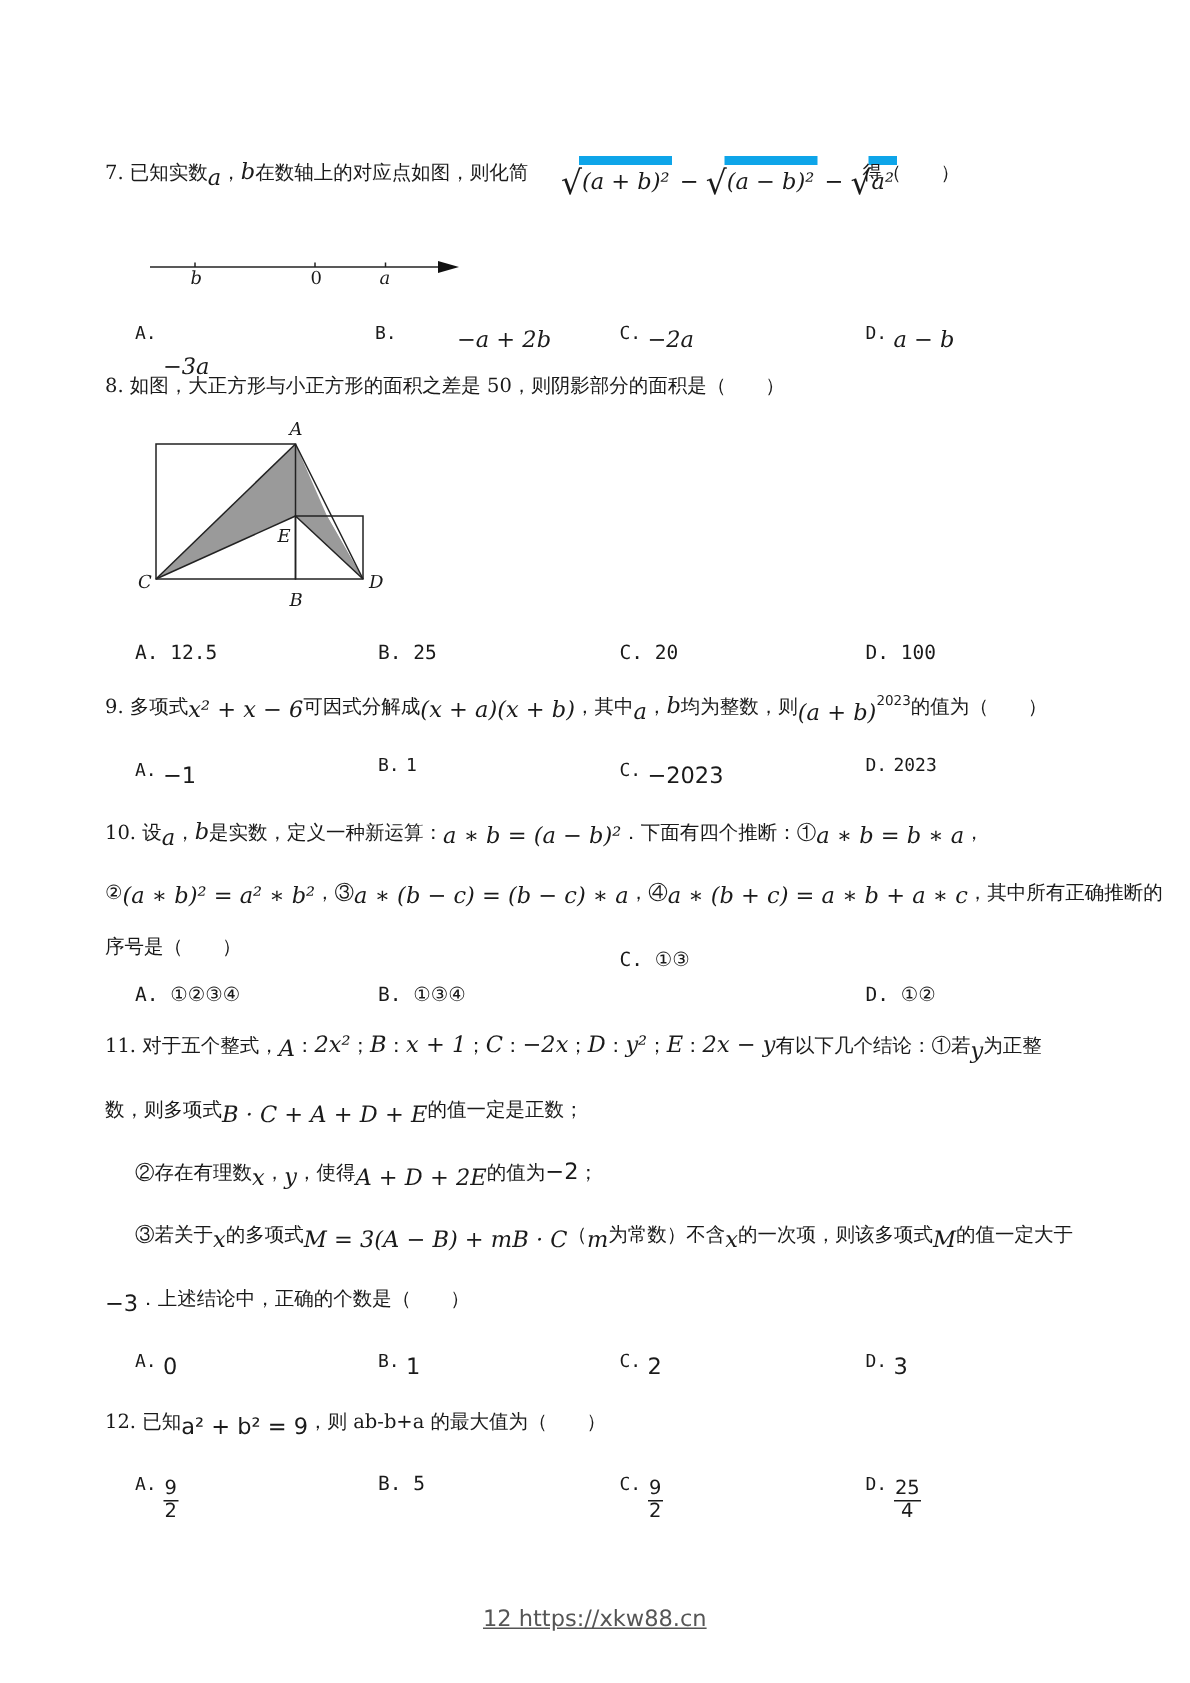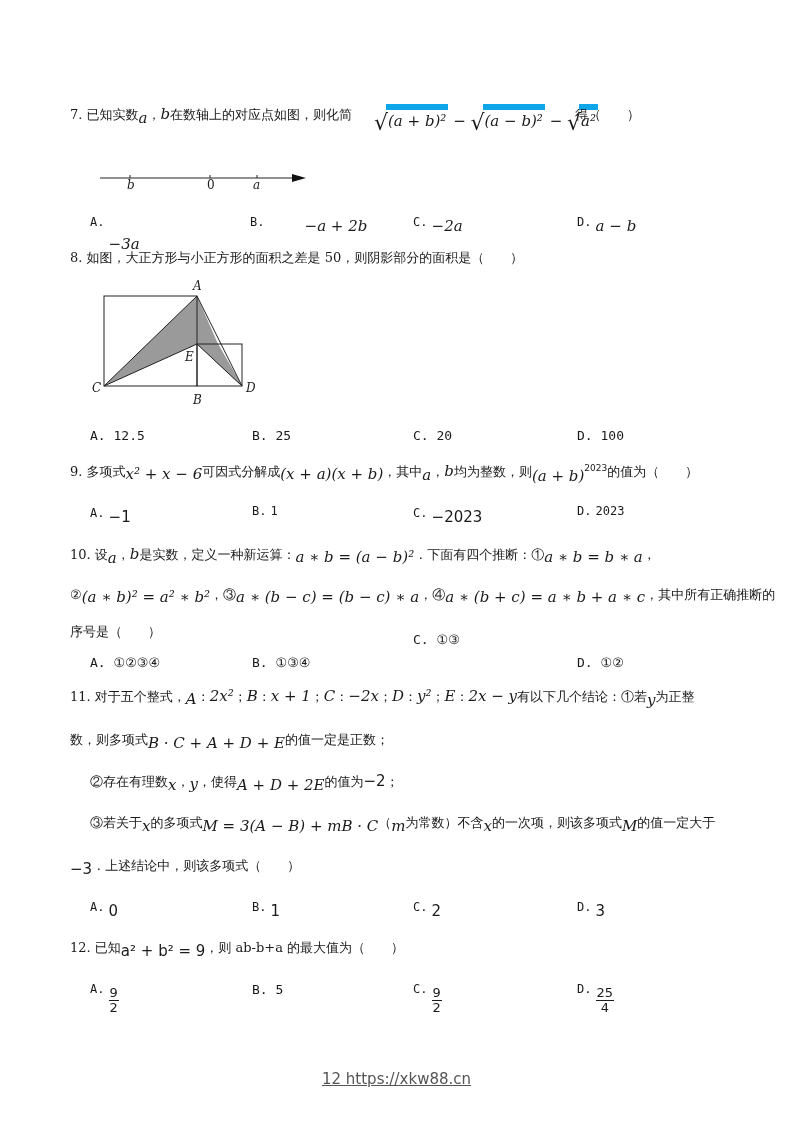--- a/index.html
+++ b/index.html
@@ -110,21 +110,21 @@
 <div class="abs q" style="left:70px; top:731px;">
   <span class="cn">数，则多项式</span><span class="m" style="position:relative;top:4px;">B · C + A + D + E</span><span class="cn">的值一定是正数；</span>
 </div>
 <div class="abs q" style="left:90px; top:773px;">
   <span class="cn">②存在有理数</span><span class="m" style="position:relative;top:4px;">x</span><span class="cn">，</span><span class="m" style="position:relative;top:3px;">y</span><span class="cn">，使得</span><span class="m" style="position:relative;top:4px;">A + D + 2E</span><span class="cn">的值为</span><span class="mu">−2</span><span class="cn">；</span>
 </div>
 <div class="abs q" style="left:90px; top:814px;">
   <span class="cn">③若关于</span><span class="m" style="position:relative;top:4px;">x</span><span class="cn">的多项式</span><span class="m" style="position:relative;top:4px;">M = 3(A − B) + mB · C</span><span class="cn">（</span><span class="m" style="position:relative;top:4px;">m</span><span class="cn">为常数）不含</span><span class="m" style="position:relative;top:4px;">x</span><span class="cn">的一次项，则该多项式</span><span class="m" style="position:relative;top:4px;">M</span><span class="cn">的值一定大于</span>
 </div>
 <div class="abs q" style="left:70px; top:857px;">
-  <span class="mu" style="position:relative;top:4px;">−3</span><span class="cn">．上述结论中，则该多项式（　　）</span>
+  <span class="mu" style="position:relative;top:4px;">−3</span><span class="cn">．上述结论中，正确的个数是（　　）</span>
 </div>
 <div class="abs opt" style="left:90px; top:897px;"><span class="lbl">A.</span> <span class="mu" style="position:relative;top:5px;">0</span></div>
 <div class="abs opt" style="left:252px; top:897px;"><span class="lbl">B.</span> <span class="mu" style="position:relative;top:5px;">1</span></div>
 <div class="abs opt" style="left:413px; top:897px;"><span class="lbl">C.</span> <span class="mu" style="position:relative;top:5px;">2</span></div>
 <div class="abs opt" style="left:577px; top:897px;"><span class="lbl">D.</span> <span class="mu" style="position:relative;top:5px;">3</span></div>
 
 <div class="abs q" style="left:70px; top:939px;">
   <span>12.</span>
   <span class="cn">已知</span><span class="mu" style="position:relative;top:4px;">a² + b² = 9</span><span class="cn">，则 ab-b+a 的最大值为（　　）</span>
 </div>

